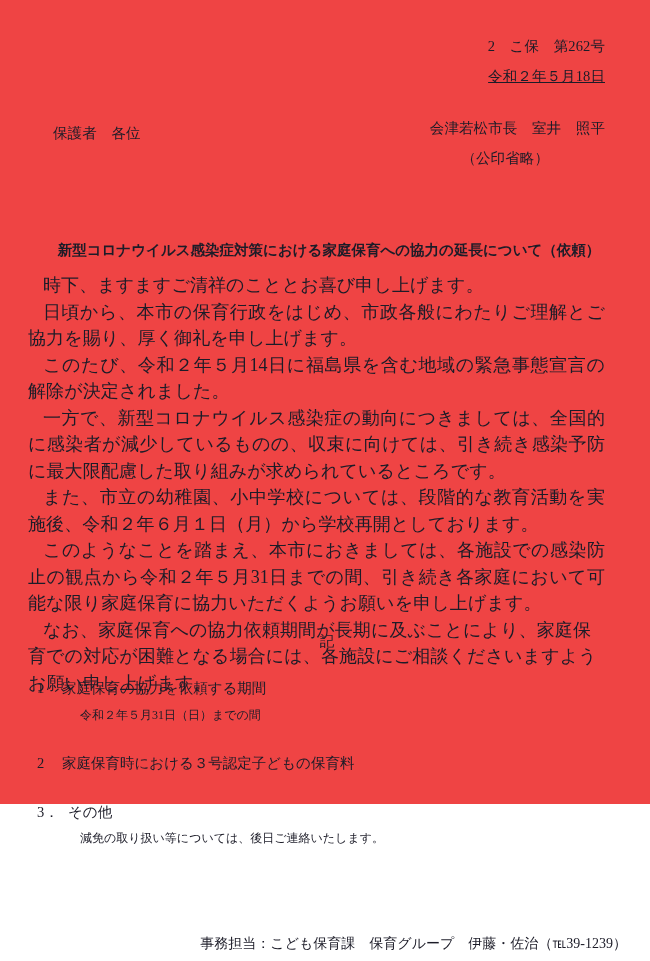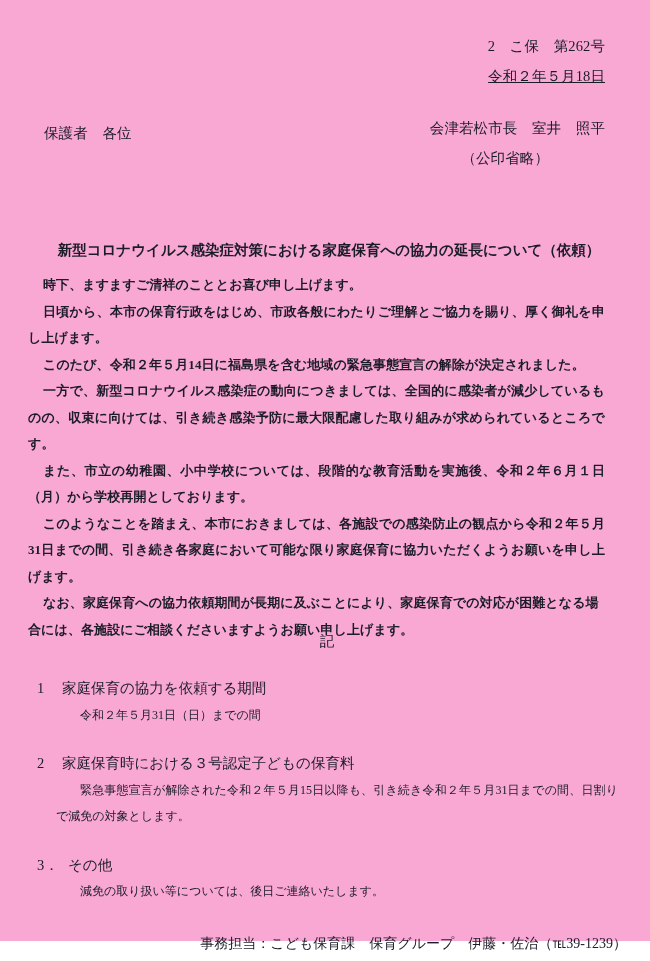--- a/index.html
+++ b/index.html
@@ -13,22 +13,22 @@
     height: 961px;
     position: relative;
     font-family: "Liberation Serif", "DejaVu Serif", serif;
     color: #1c1c28;
     overflow: hidden;
   }
 
   .page {
     position: relative;
     width: 650px;
-    height: 941px;
-    background: #f9a8d4;
+    height: 804px;
+    background: #ef4444;
     box-sizing: border-box;
   }
 
   
   .doc-line {
     font-size: 14.5px;
     line-height: 26.5px;
     letter-spacing: 0.1px;
     white-space: pre-wrap;
   }
@@ -41,21 +41,21 @@
     width: 605px;
     text-align: right;
   }
   .header-block .doc-line { margin: 0; }
   .header-block .doc-line + .doc-line { margin-top: 3px; text-decoration: underline; }
 
   
   .addressee {
     position: absolute;
     top: 105px;
-    left: 44px;
+    left: 53px;
   }
 
   
   .sender-block {
     position: absolute;
     top: 115px;
     left: 0;
     width: 605px;
     text-align: right;
   }
@@ -80,27 +80,26 @@
 
   
   .body-block {
     position: absolute;
     top: 272px;
     left: 28px;
     width: 577px;
   }
   .body-para {
     margin: 0;
-    font-size: 13px;
+    font-size: 18px;
     line-height: 26.5px;
     text-align: justify;
     text-justify: inter-character;
     text-indent: 15px;
     letter-spacing: 0.1px;
-    font-weight: bold;
   }
   .body-para:last-child { text-align: left; }
 
   
   .ki-mark {
     position: absolute;
     top: 628px;
     left: 0;
     width: 650px;
     text-align: center;
@@ -200,21 +199,20 @@
         <span class="item-title">家庭保育の協力を依頼する期間</span>
       </div>
       <p class="item-body">令和２年５月31日（日）までの間</p>
     </div>
 
     <div class="item">
       <div class="item-head">
         <span class="item-num">2</span>
         <span class="item-title">家庭保育時における３号認定子どもの保育料</span>
       </div>
-      <p class="item-body hanging">緊急事態宣言が解除された令和２年５月15日以降も、引き続き令和２年５月31日までの間、日割りで減免の対象とします。</p>
     </div>
 
     <div class="item dotted">
       <div class="item-head">
         <span class="item-num">3．</span>
         <span class="item-title">その他</span>
       </div>
       <p class="item-body">減免の取り扱い等については、後日ご連絡いたします。</p>
     </div>
 

